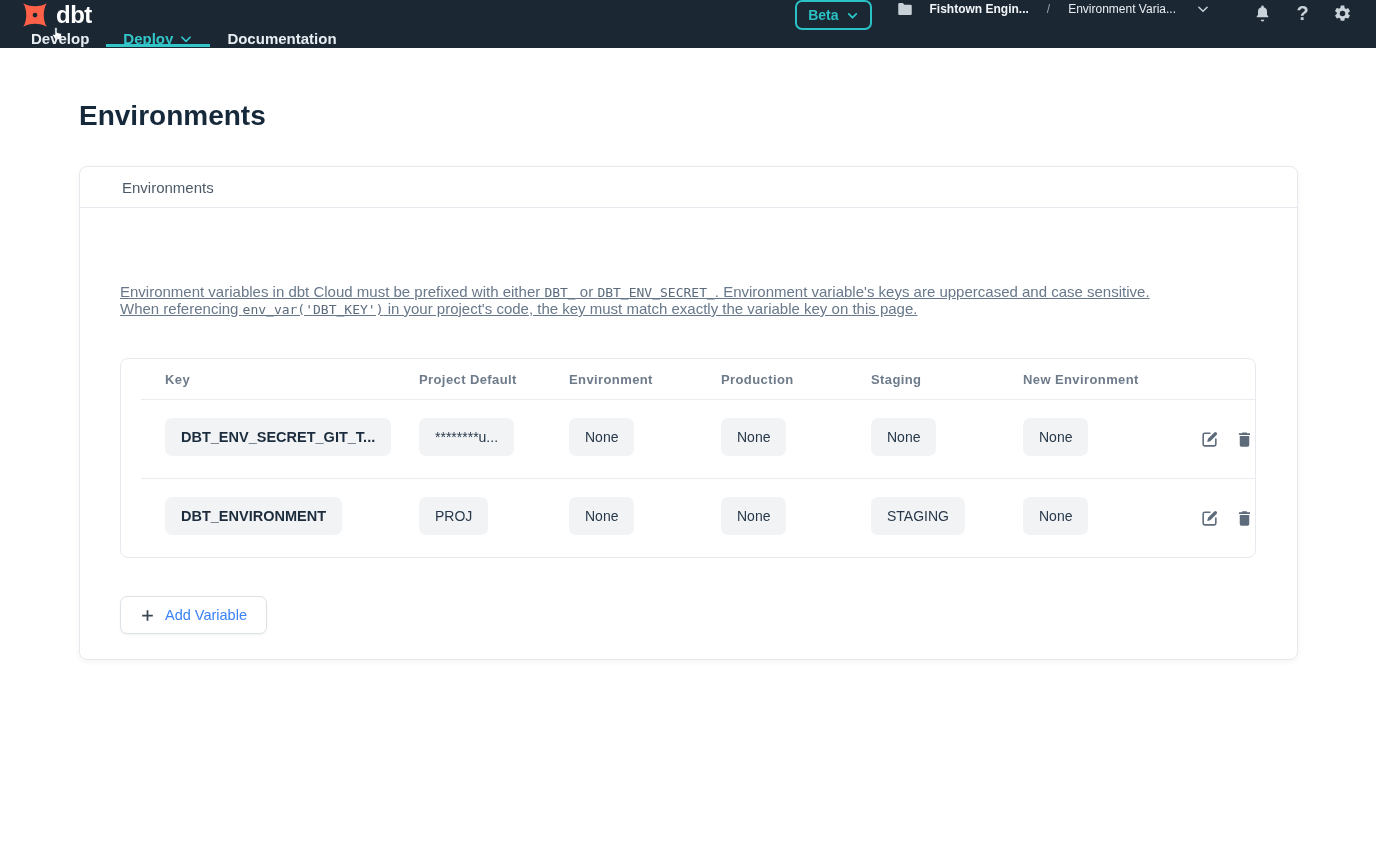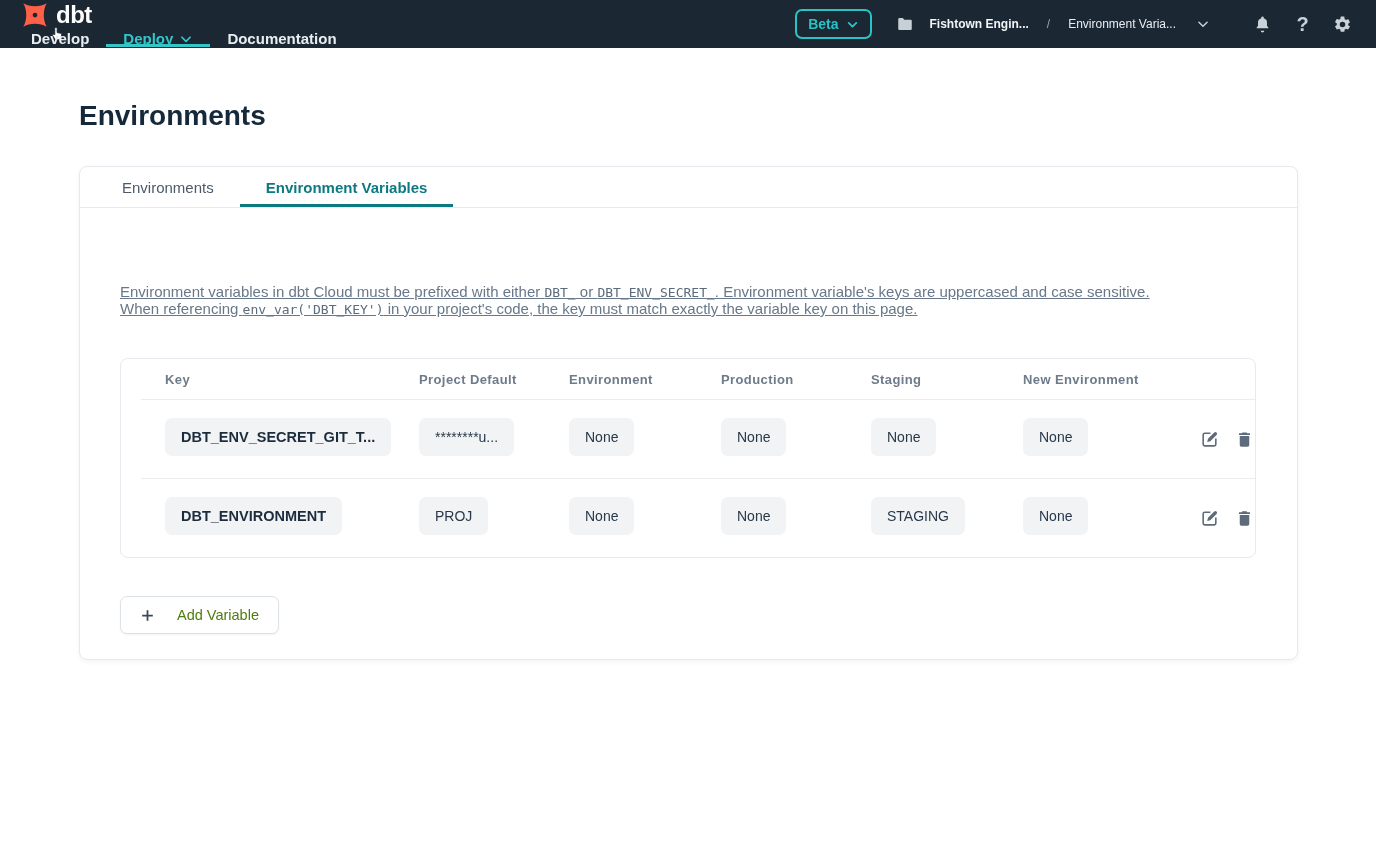--- a/index.html
+++ b/index.html
@@ -16,21 +16,21 @@
   .logo-text { font-size: 24px; font-weight: bold; color: #ffffff; letter-spacing: -0.5px; }
   .hand-cursor { position: absolute; left: 48px; top: 24px; width: 18px; height: 20px; }
   .nav-menu { display: flex; align-items: stretch; margin-left: 14px; }
   .nav-item {
     display: flex; align-items: center; gap: 6px; padding: 0 17px;
     font-size: 15px; font-weight: bold; color: #e8edf2; cursor: pointer; position: relative;
   }
   .nav-item.active { color: #33c6c9; box-shadow: inset 0 -3px 0 #33c6c9; }
   .nav-item .chev { width: 14px; height: 14px; }
 
-  .nav-right { display: flex; align-items: center; gap: 0; padding-right: 20px; }
+  .nav-right { display: flex; align-items: flex-start; gap: 0; padding-right: 20px; }
   .beta-badge {
     display: flex; align-items: center; gap: 7px; border: 2px solid #2ac2c4; border-radius: 7px;
     color: #2ac2c4; font-size: 14px; font-weight: bold; padding: 5px 11px; margin-right: 24px; cursor: pointer;
   }
   .beta-badge .chev { width: 13px; height: 13px; }
   .breadcrumb { display: flex; align-items: center; gap: 16px; font-size: 12px; cursor: pointer; margin-right: 26px; }
   .crumb-folder { width: 18px; height: 18px; color: #c7cfd7; }
   .crumb-project { font-weight: bold; color: #f2f5f8; }
   .crumb-sep { color: #9aa6b2; font-weight: normal; padding: 0 2px; }
   .crumb-page { color: #e8edf2; }
@@ -71,23 +71,23 @@
     padding: 11px 16px; font-size: 14px; color: #28384a; max-width: 226px;
     white-space: nowrap; overflow: hidden;
   }
   .pill.key { font-weight: bold; color: #1c2c3d; font-size: 14.5px; }
   .cell { justify-self: start; }
   .actions { justify-self: end; display: flex; align-items: center; gap: 15px; padding-right: 24px; }
   .icon-btn { width: 20px; height: 20px; color: #5d6b7a; cursor: pointer; display: flex; align-items: center; justify-content: center; }
   .icon-btn svg { width: 19px; height: 19px; }
 
   .add-btn {
-    margin-top: 38px; display: inline-flex; align-items: center; gap: 22px;
+    margin-top: 38px; display: inline-flex; align-items: center; gap: 10px;
     background: #ffffff; border: 1px solid #dde2e7; border-radius: 7px;
-    padding: 10px 19px; font-size: 14.5px; color: #4d7c0f; cursor: pointer;
+    padding: 10px 19px; font-size: 14.5px; color: #3b82f6; cursor: pointer;
     box-shadow: 0 1px 2px rgba(30,45,62,0.06); font-family: "Liberation Sans", sans-serif;
   }
   .add-btn .plus { width: 15px; height: 15px; color: #3b4754; }
 </style>
 </head>
 <body>
 
 <header class="navbar">
   <div class="nav-left">
     <div class="logo-wrap">
@@ -151,23 +151,20 @@
 </header>
 
 <main class="main">
   <h1 class="page-title">Environments</h1>
 
   <section class="card">
     <div class="tabbar">
       <div class="tab">
         <span>Environments</span>
       </div>
-      <div class="tab active">
-        <span>Environment Variables</span>
-      </div>
     </div>
 
     <div class="card-body">
       <p class="description"><span>Environment variables in dbt Cloud must be prefixed with either </span><span class="code">DBT_</span><span> or </span><span class="code">DBT_ENV_SECRET_</span><span>. Environment variable's keys are uppercased and case sensitive. When referencing </span><span class="code">env_var('DBT_KEY')</span><span> in your project's code, the key must match exactly the variable key on this page.</span></p>
 
       <div class="var-table">
         <div class="t-row t-head">
           <span class="th">Key</span>
           <span class="th">Project Default</span>
           <span class="th">Environment</span>

